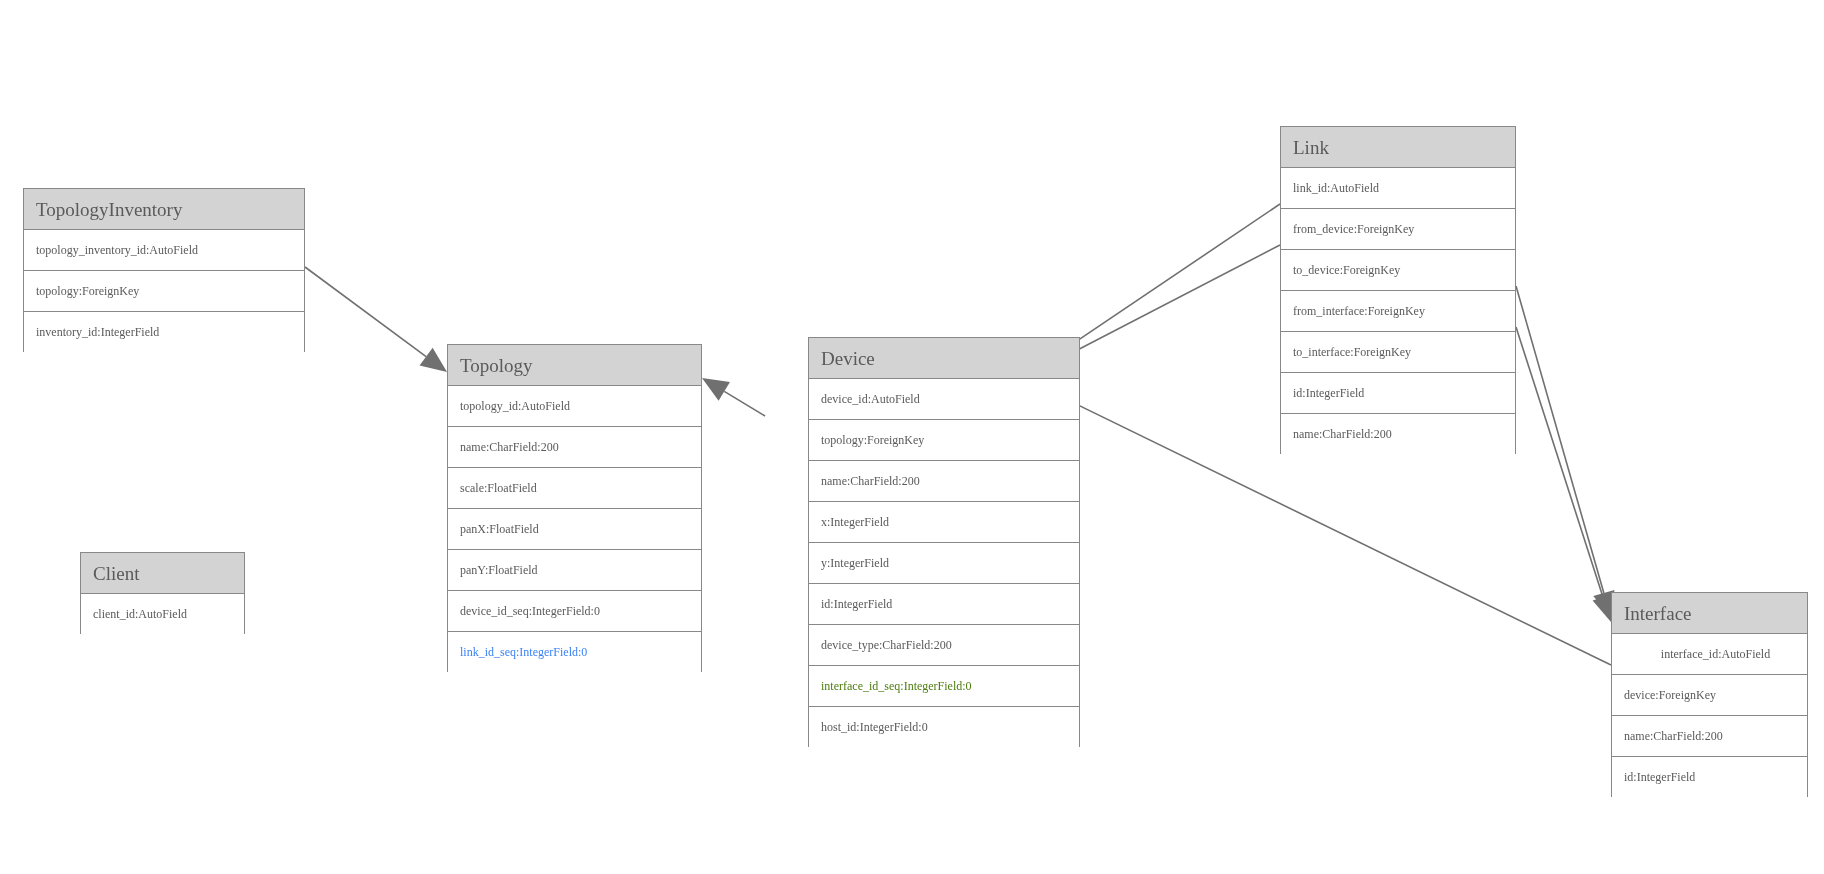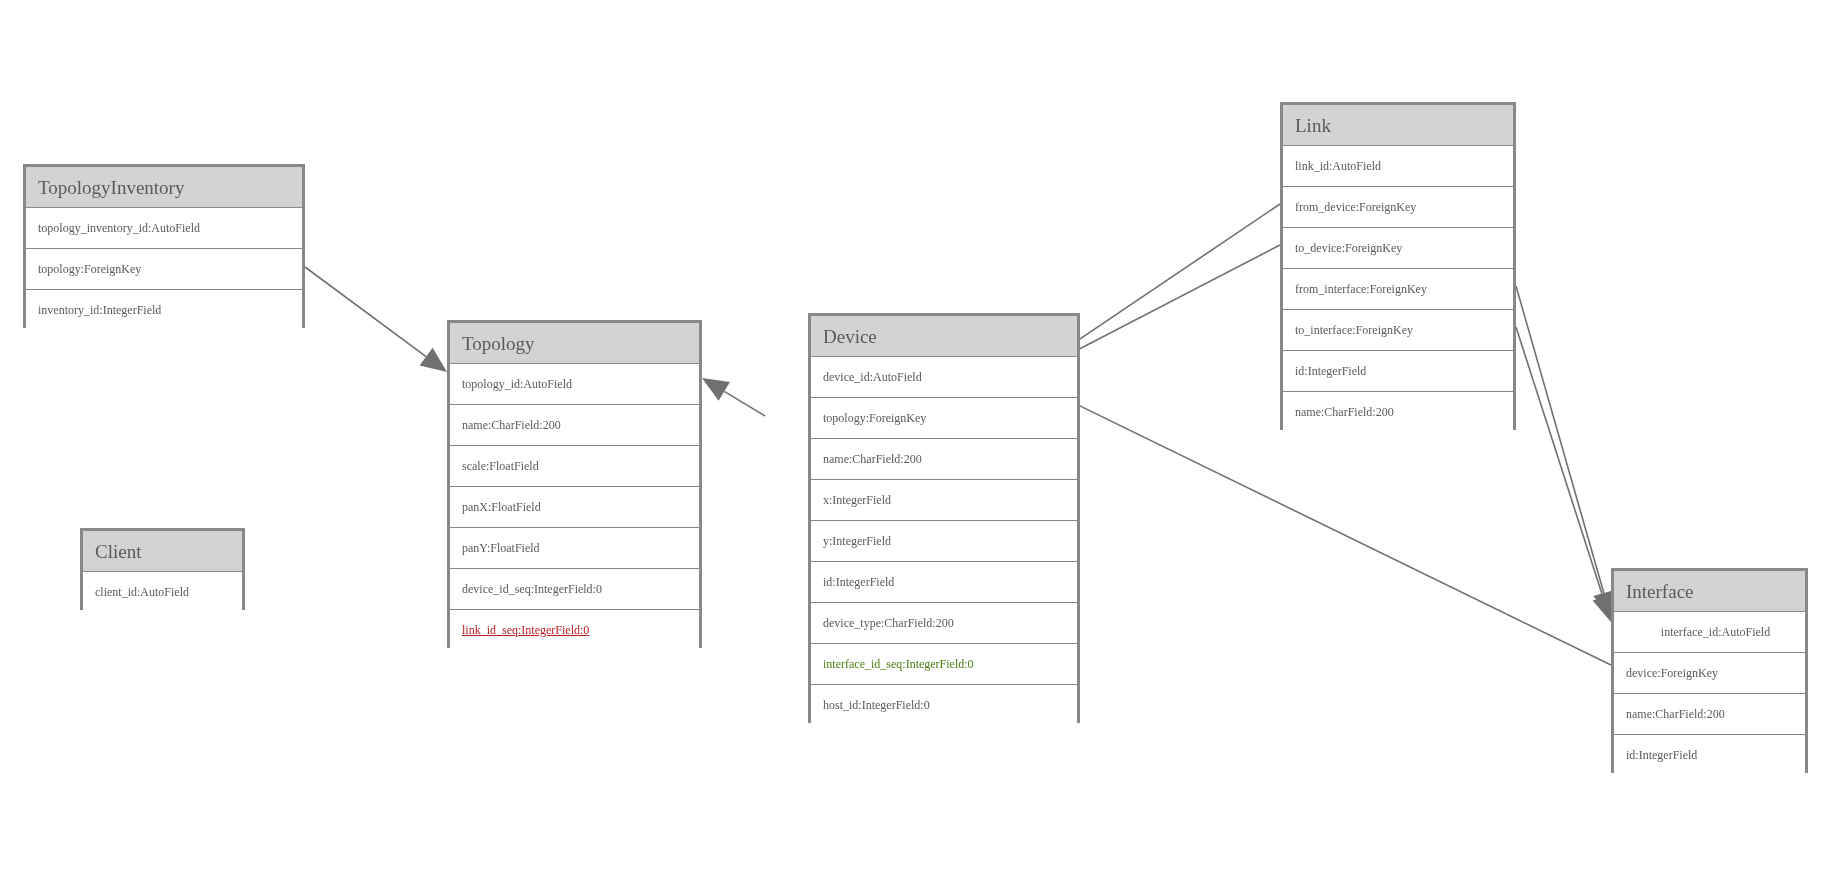--- a/index.html
+++ b/index.html
@@ -20,23 +20,24 @@
     position: absolute;
     left: 0;
     top: 0;
     width: 1824px;
     height: 874px;
     pointer-events: none;
   }
   .entity {
     position: absolute;
     box-sizing: border-box;
-    border: 3px solid #404040;
+    border: 1px solid #404040;
     background: #ffffff;
     z-index: 5;
+    margin-top: 24px;
   }
   .entity-header {
     box-sizing: border-box;
     height: 41px;
     line-height: 41px;
     background: #d3d3d3;
     border-bottom: 1px solid #888888;
     color: #5a5a5a;
     font-size: 19px;
     padding: 0 0 0 12px;
@@ -105,21 +106,21 @@
         <div class="entity-field last" style="background: rgb(255, 255, 255); color: rgb(90, 90, 90);">client_id:AutoField</div>
       </div>
       <div class="entity" style="left: 447px; top: 320px; width: 255px; height: 328px; border-color: rgb(136, 136, 136);">
         <div class="entity-header" style="background: rgb(211, 211, 211); color: rgb(90, 90, 90); border-bottom-color: rgb(136, 136, 136);">Topology</div>
         <div class="entity-field" style="background: rgb(255, 255, 255); color: rgb(90, 90, 90); border-bottom-color: rgb(136, 136, 136);">topology_id:AutoField</div>
         <div class="entity-field" style="background: rgb(255, 255, 255); color: rgb(90, 90, 90); border-bottom-color: rgb(136, 136, 136);">name:CharField:200</div>
         <div class="entity-field" style="background: rgb(255, 255, 255); color: rgb(90, 90, 90); border-bottom-color: rgb(136, 136, 136);">scale:FloatField</div>
         <div class="entity-field" style="background: rgb(255, 255, 255); color: rgb(90, 90, 90); border-bottom-color: rgb(136, 136, 136);">panX:FloatField</div>
         <div class="entity-field" style="background: rgb(255, 255, 255); color: rgb(90, 90, 90); border-bottom-color: rgb(136, 136, 136);">panY:FloatField</div>
         <div class="entity-field" style="background: rgb(255, 255, 255); color: rgb(90, 90, 90); border-bottom-color: rgb(136, 136, 136);">device_id_seq:IntegerField:0</div>
-        <div class="entity-field last" style="background: rgb(255, 255, 255); color: #b91c1c; text-decoration: underline;">link_id_seq:IntegerField:0</div>
+        <div class="entity-field last" style="background: rgb(255, 255, 255); color: #3b82f6;">link_id_seq:IntegerField:0</div>
       </div>
       <div class="entity" style="left: 808px; top: 313px; width: 272px; height: 410px; border-color: rgb(136, 136, 136);">
         <div class="entity-header" style="background: rgb(211, 211, 211); color: rgb(90, 90, 90); border-bottom-color: rgb(136, 136, 136);">Device</div>
         <div class="entity-field" style="background: rgb(255, 255, 255); color: rgb(90, 90, 90); border-bottom-color: rgb(136, 136, 136);">device_id:AutoField</div>
         <div class="entity-field" style="background: rgb(255, 255, 255); color: rgb(90, 90, 90); border-bottom-color: rgb(136, 136, 136);">topology:ForeignKey</div>
         <div class="entity-field" style="background: rgb(255, 255, 255); color: rgb(90, 90, 90); border-bottom-color: rgb(136, 136, 136);">name:CharField:200</div>
         <div class="entity-field" style="background: rgb(255, 255, 255); color: rgb(90, 90, 90); border-bottom-color: rgb(136, 136, 136);">x:IntegerField</div>
         <div class="entity-field" style="background: rgb(255, 255, 255); color: rgb(90, 90, 90); border-bottom-color: rgb(136, 136, 136);">y:IntegerField</div>
         <div class="entity-field" style="background: rgb(255, 255, 255); color: rgb(90, 90, 90); border-bottom-color: rgb(136, 136, 136);">id:IntegerField</div>
         <div class="entity-field" style="background: rgb(255, 255, 255); color: rgb(90, 90, 90); border-bottom-color: rgb(136, 136, 136);">device_type:CharField:200</div>

